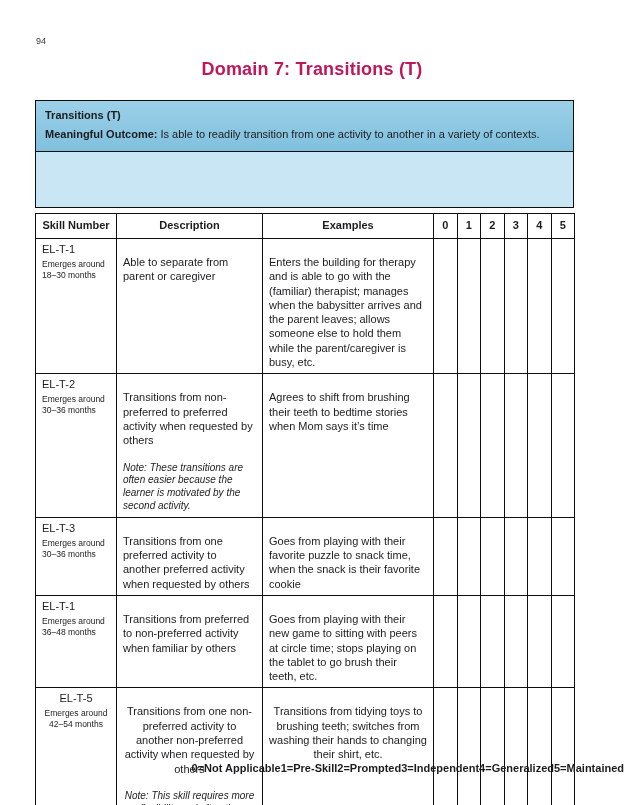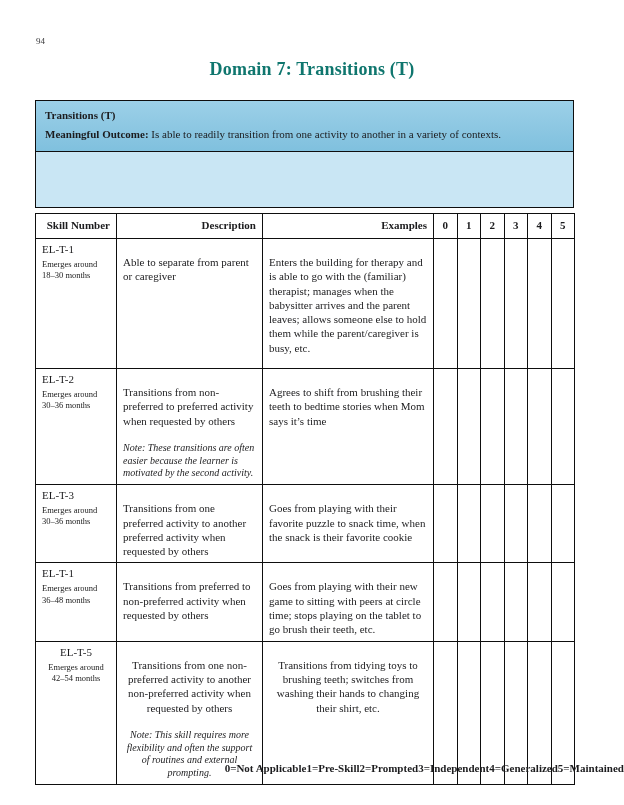--- a/index.html
+++ b/index.html
@@ -5,40 +5,39 @@
   * { margin: 0; padding: 0; box-sizing: border-box; }
   html, body { background: #ffffff; }
   body { font-family: "Liberation Sans", "DejaVu Sans", sans-serif; color: #1c1c1e; }
 
   .page {
     position: relative;
     width: 624px;
     height: 805px;
     background: #ffffff;
     overflow: hidden;
-    font-family: Liberation Serif, serif;
   }
 
   .page-number {
     position: absolute;
     left: 36px;
     top: 36px;
     font-size: 9px;
     color: #3a3a3c;
   }
 
   .doc-title {
     position: absolute;
     top: 59px;
     left: 0;
     width: 100%;
     text-align: center;
     font-size: 18px;
     font-weight: 700;
-    color: #0f766e;
+    color: #be185d;
     letter-spacing: 0.2px;
   }
 
   .header-group {
     position: absolute;
     left: 35px;
     top: 100px;
     width: 539px;
   }
   .hdr-box {
@@ -69,21 +68,21 @@
   }
   table.skills th, table.skills td {
     border: 1.6px solid #0e0e0e;
     vertical-align: top;
     padding: 4px 6px;
   }
   table.skills thead tr { height: 25px; }
   table.skills th {
     font-size: 11px;
     font-weight: 700;
-    text-align: right;
+    text-align: center;
     padding-top: 5px;
   }
   table.skills th.score-col { text-align: center; padding-left: 2px; padding-right: 2px; }
   td.score-cell { background: #ffffff; }
 
   tbody tr:nth-child(1) { height: 130px; }
   tbody tr:nth-child(2) { height: 102px; }
   tbody tr:nth-child(3) { height: 66px; }
   tbody tr:nth-child(4) { height: 76px; }
   tbody tr:nth-child(5) { height: 100px; text-align: center; }
@@ -211,21 +210,21 @@
       <td class="score-cell"></td>
       <td class="score-cell"></td>
       <td class="score-cell"></td>
     </tr>
         <tr>
       <td>
         <div class="skill-id">EL-T-1</div>
         <div class="skill-emerges">Emerges around 36–48 months</div>
       </td>
       <td>
-        <div class="cell-text">Transitions from preferred to non-preferred activity when requested by others</div>
+        <div class="cell-text">Transitions from preferred to non-preferred activity when familiar by others</div>
 
       </td>
       <td>
         <div class="cell-text">Goes from playing with their new game to sitting with peers at circle time; stops playing on the tablet to go brush their teeth, etc.</div>
       </td>
       <td class="score-cell"></td>
       <td class="score-cell"></td>
       <td class="score-cell"></td>
       <td class="score-cell"></td>
       <td class="score-cell"></td>

